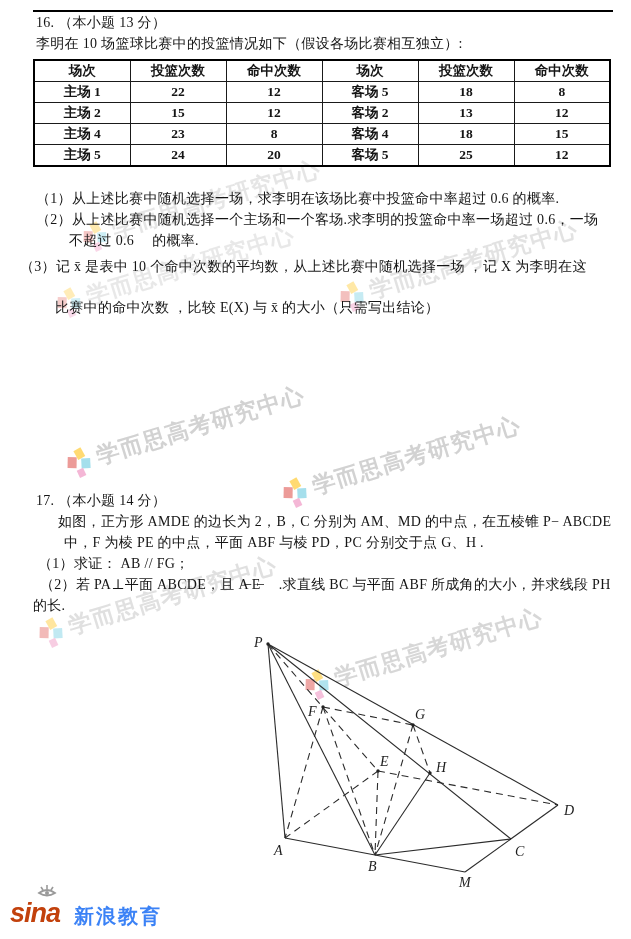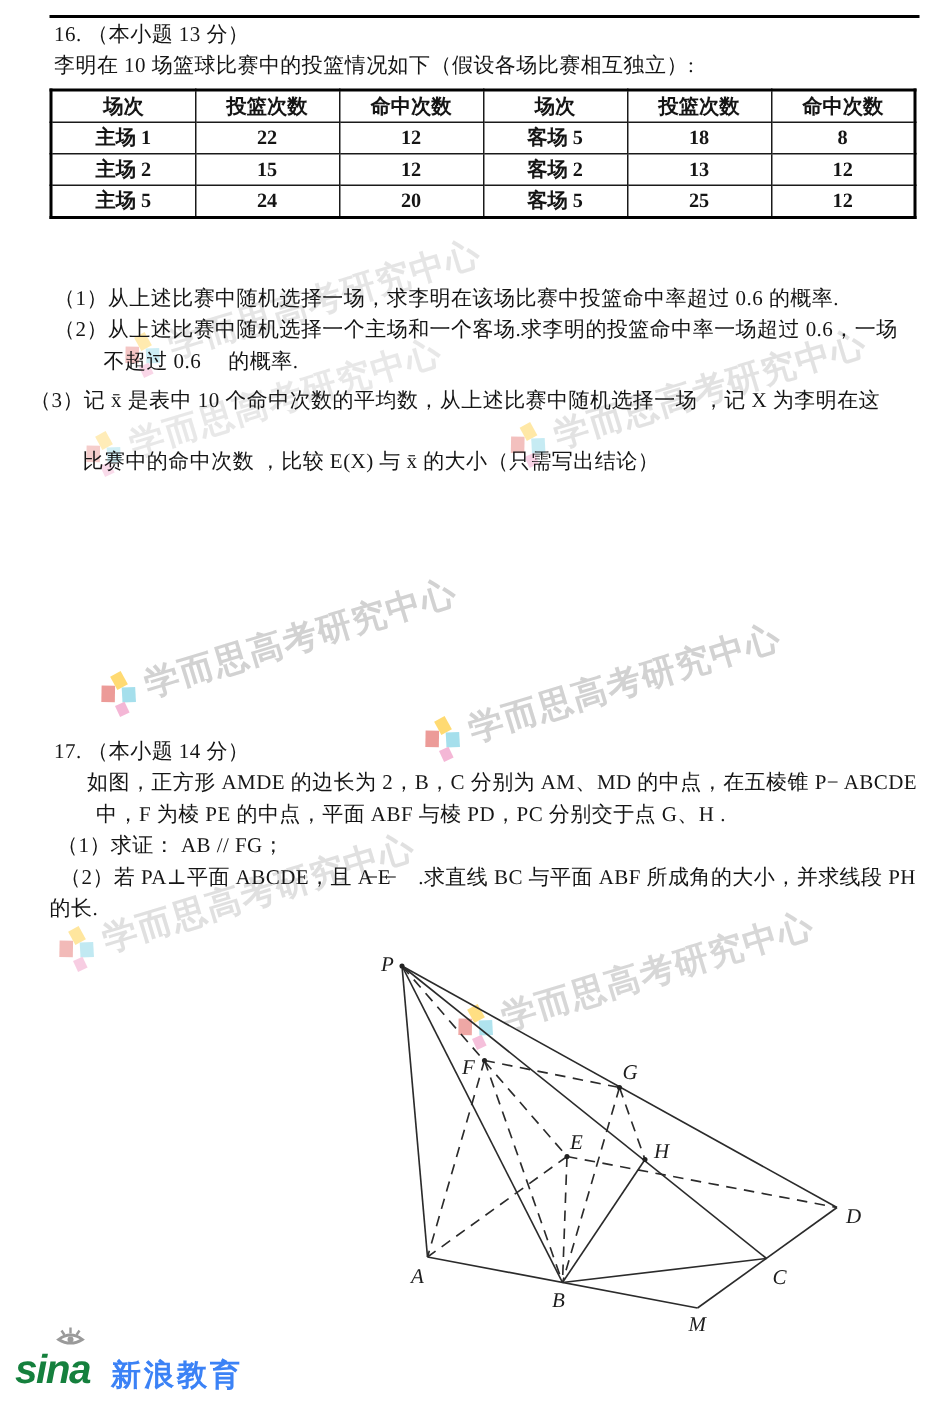--- a/index.html
+++ b/index.html
@@ -42,21 +42,21 @@
   svg.fig text{
     font-family:"Liberation Serif","DejaVu Serif",serif;
     font-style:italic;font-size:14px;fill:#1d1d1d;
   }
   svg.fig line{stroke:#2b2b2b;stroke-width:1.1;}
   svg.fig line.dash{stroke-dasharray:7 5;}
   
   .sina-word{
     position:absolute;left:10px;top:898px;
     font-family:"Liberation Sans","DejaVu Sans",sans-serif;
-    font-weight:bold;font-style:italic;font-size:27px;color:#15803d;letter-spacing:-1px;
+    font-weight:bold;font-style:italic;font-size:27px;color:#c2410c;letter-spacing:-1px;
   }
   .sina-brand{
     position:absolute;left:74px;top:903px;
     font-family:"Liberation Sans","DejaVu Sans",sans-serif;
     font-weight:bold;font-size:20px;color:#3b82f6;letter-spacing:2px;
   }
   .sina-eye{position:absolute;left:36px;top:882px;}
 </style>
 </head>
 <body>
@@ -150,20 +150,28 @@
       <td>18</td>
       <td>8</td>
     </tr>
     <tr>
       <td>主场 2</td>
       <td>15</td>
       <td>12</td>
       <td>客场 2</td>
       <td>13</td>
       <td>12</td>
+    </tr>
+    <tr>
+      <td>主场 4</td>
+      <td>23</td>
+      <td>8</td>
+      <td>客场 4</td>
+      <td>18</td>
+      <td>15</td>
     </tr>
     <tr>
       <td>主场 5</td>
       <td>24</td>
       <td>20</td>
       <td>客场 5</td>
       <td>25</td>
       <td>12</td>
     </tr>
   </tbody>

